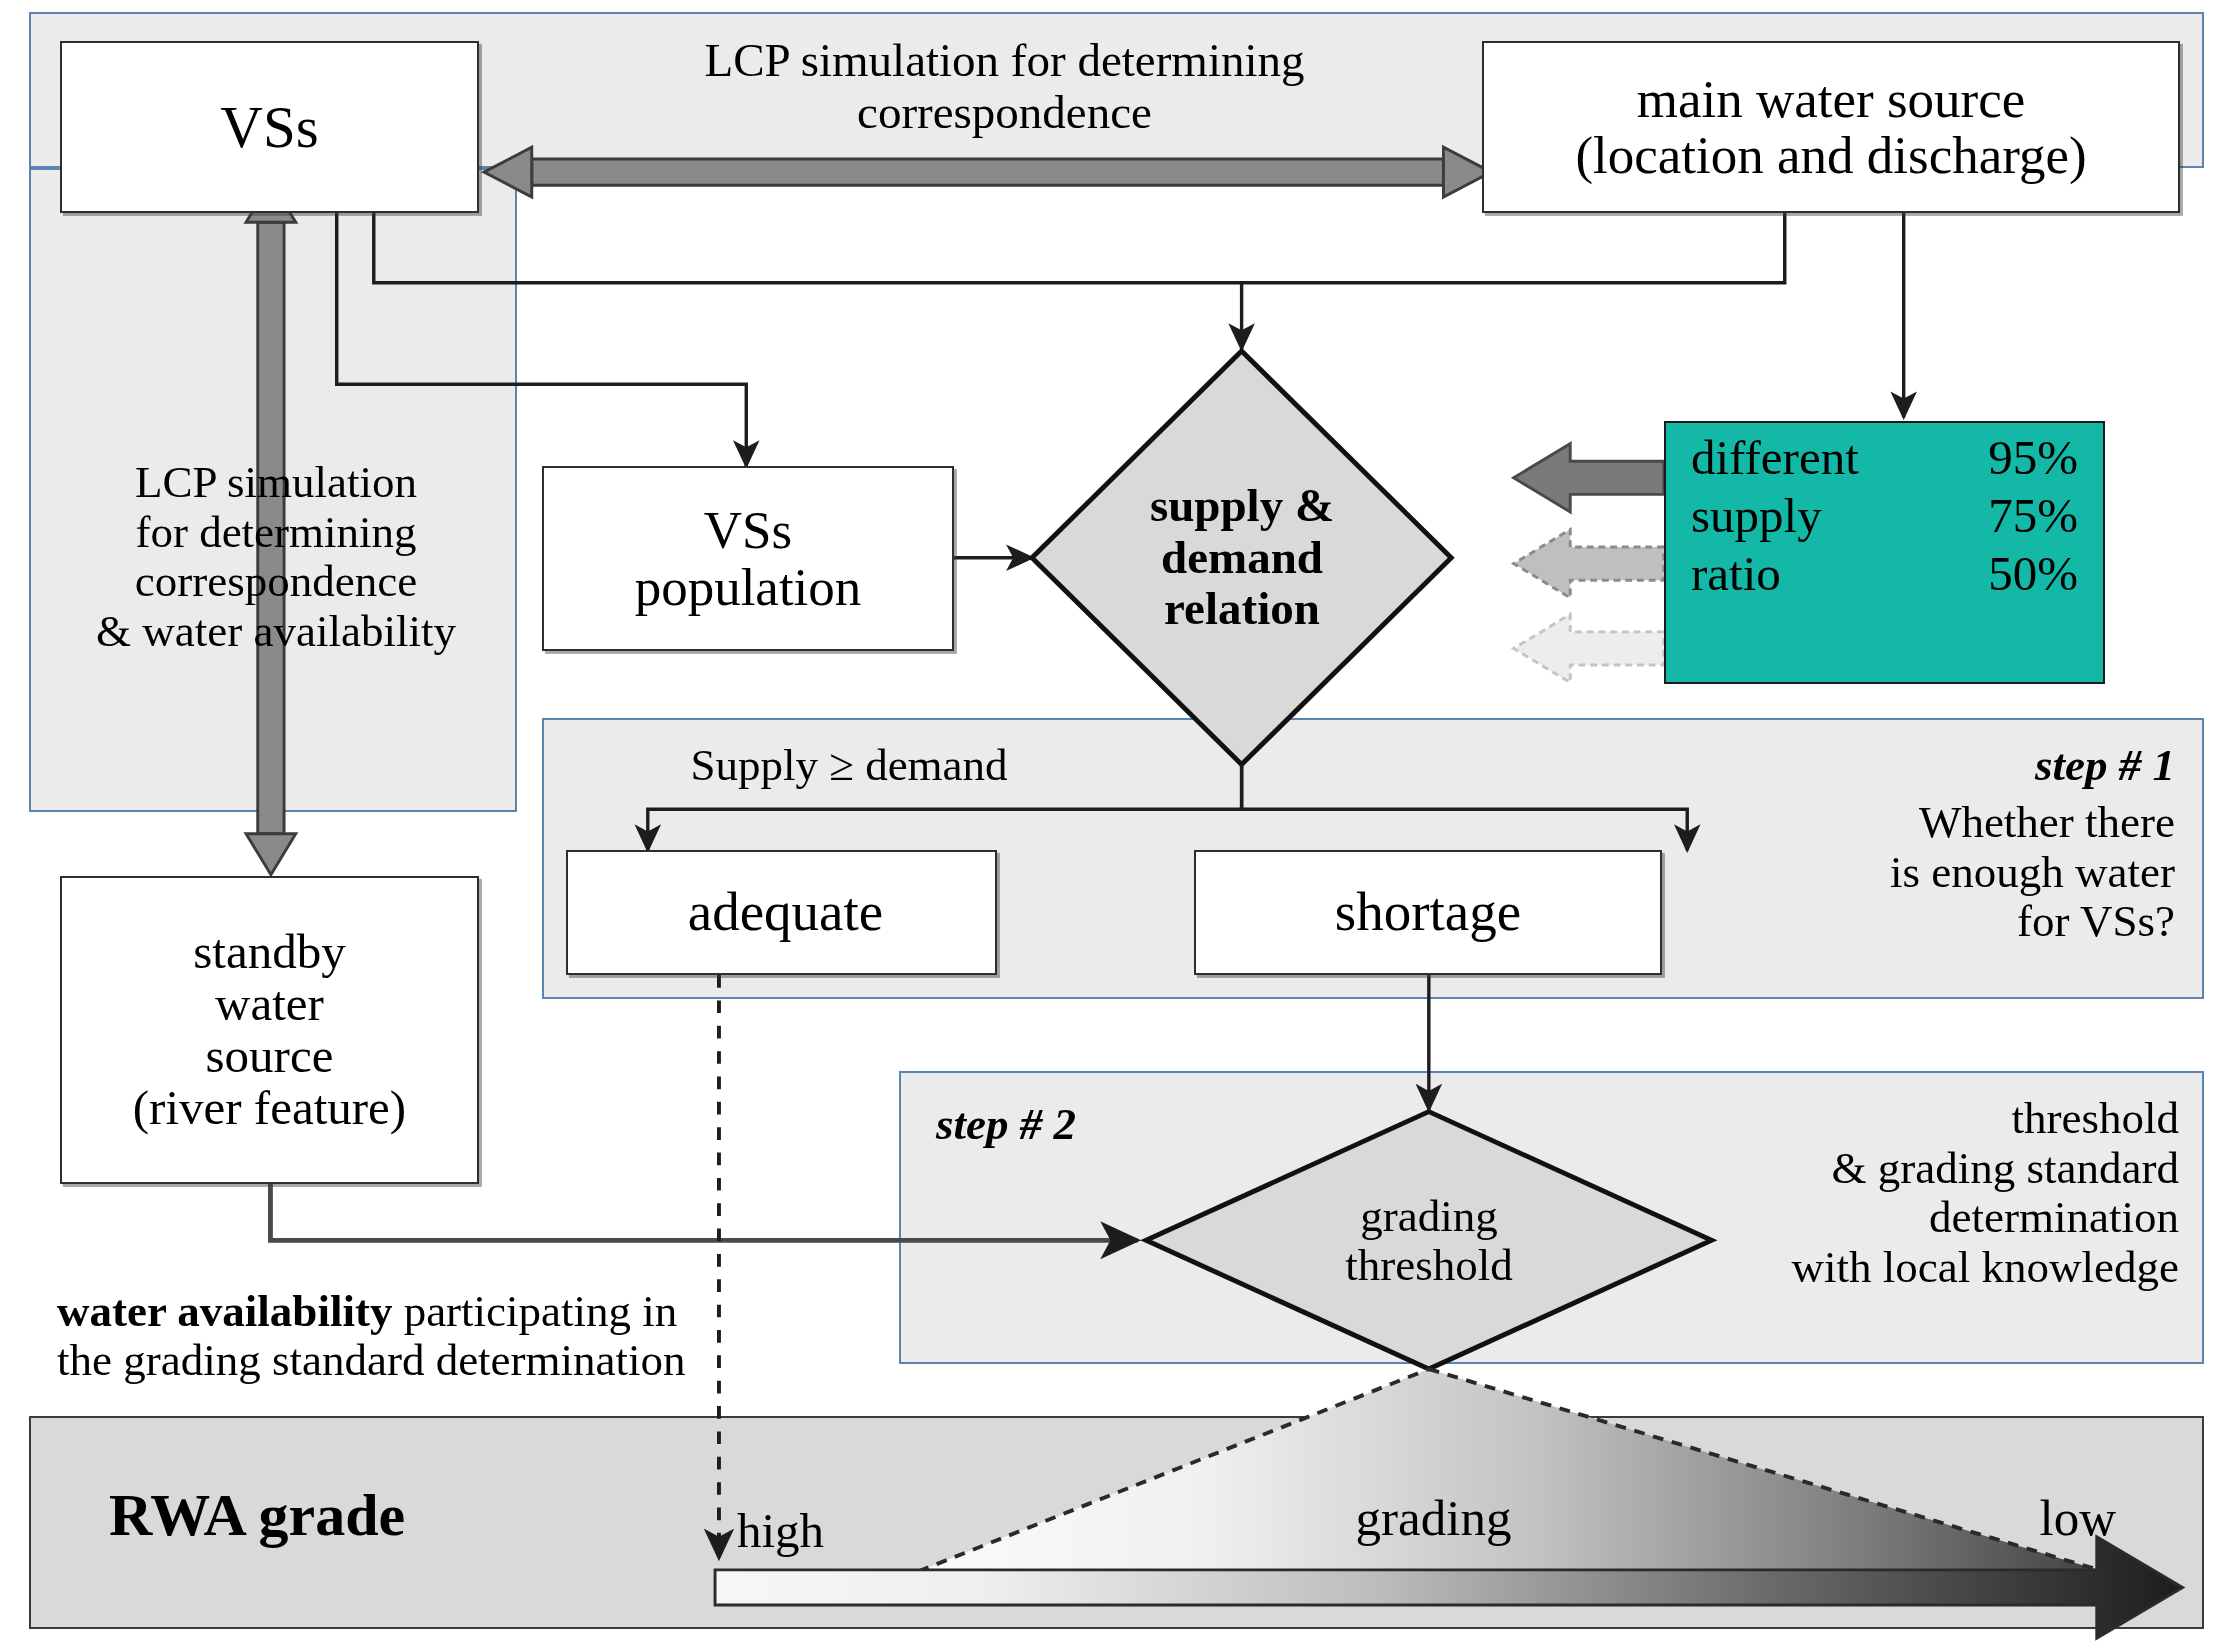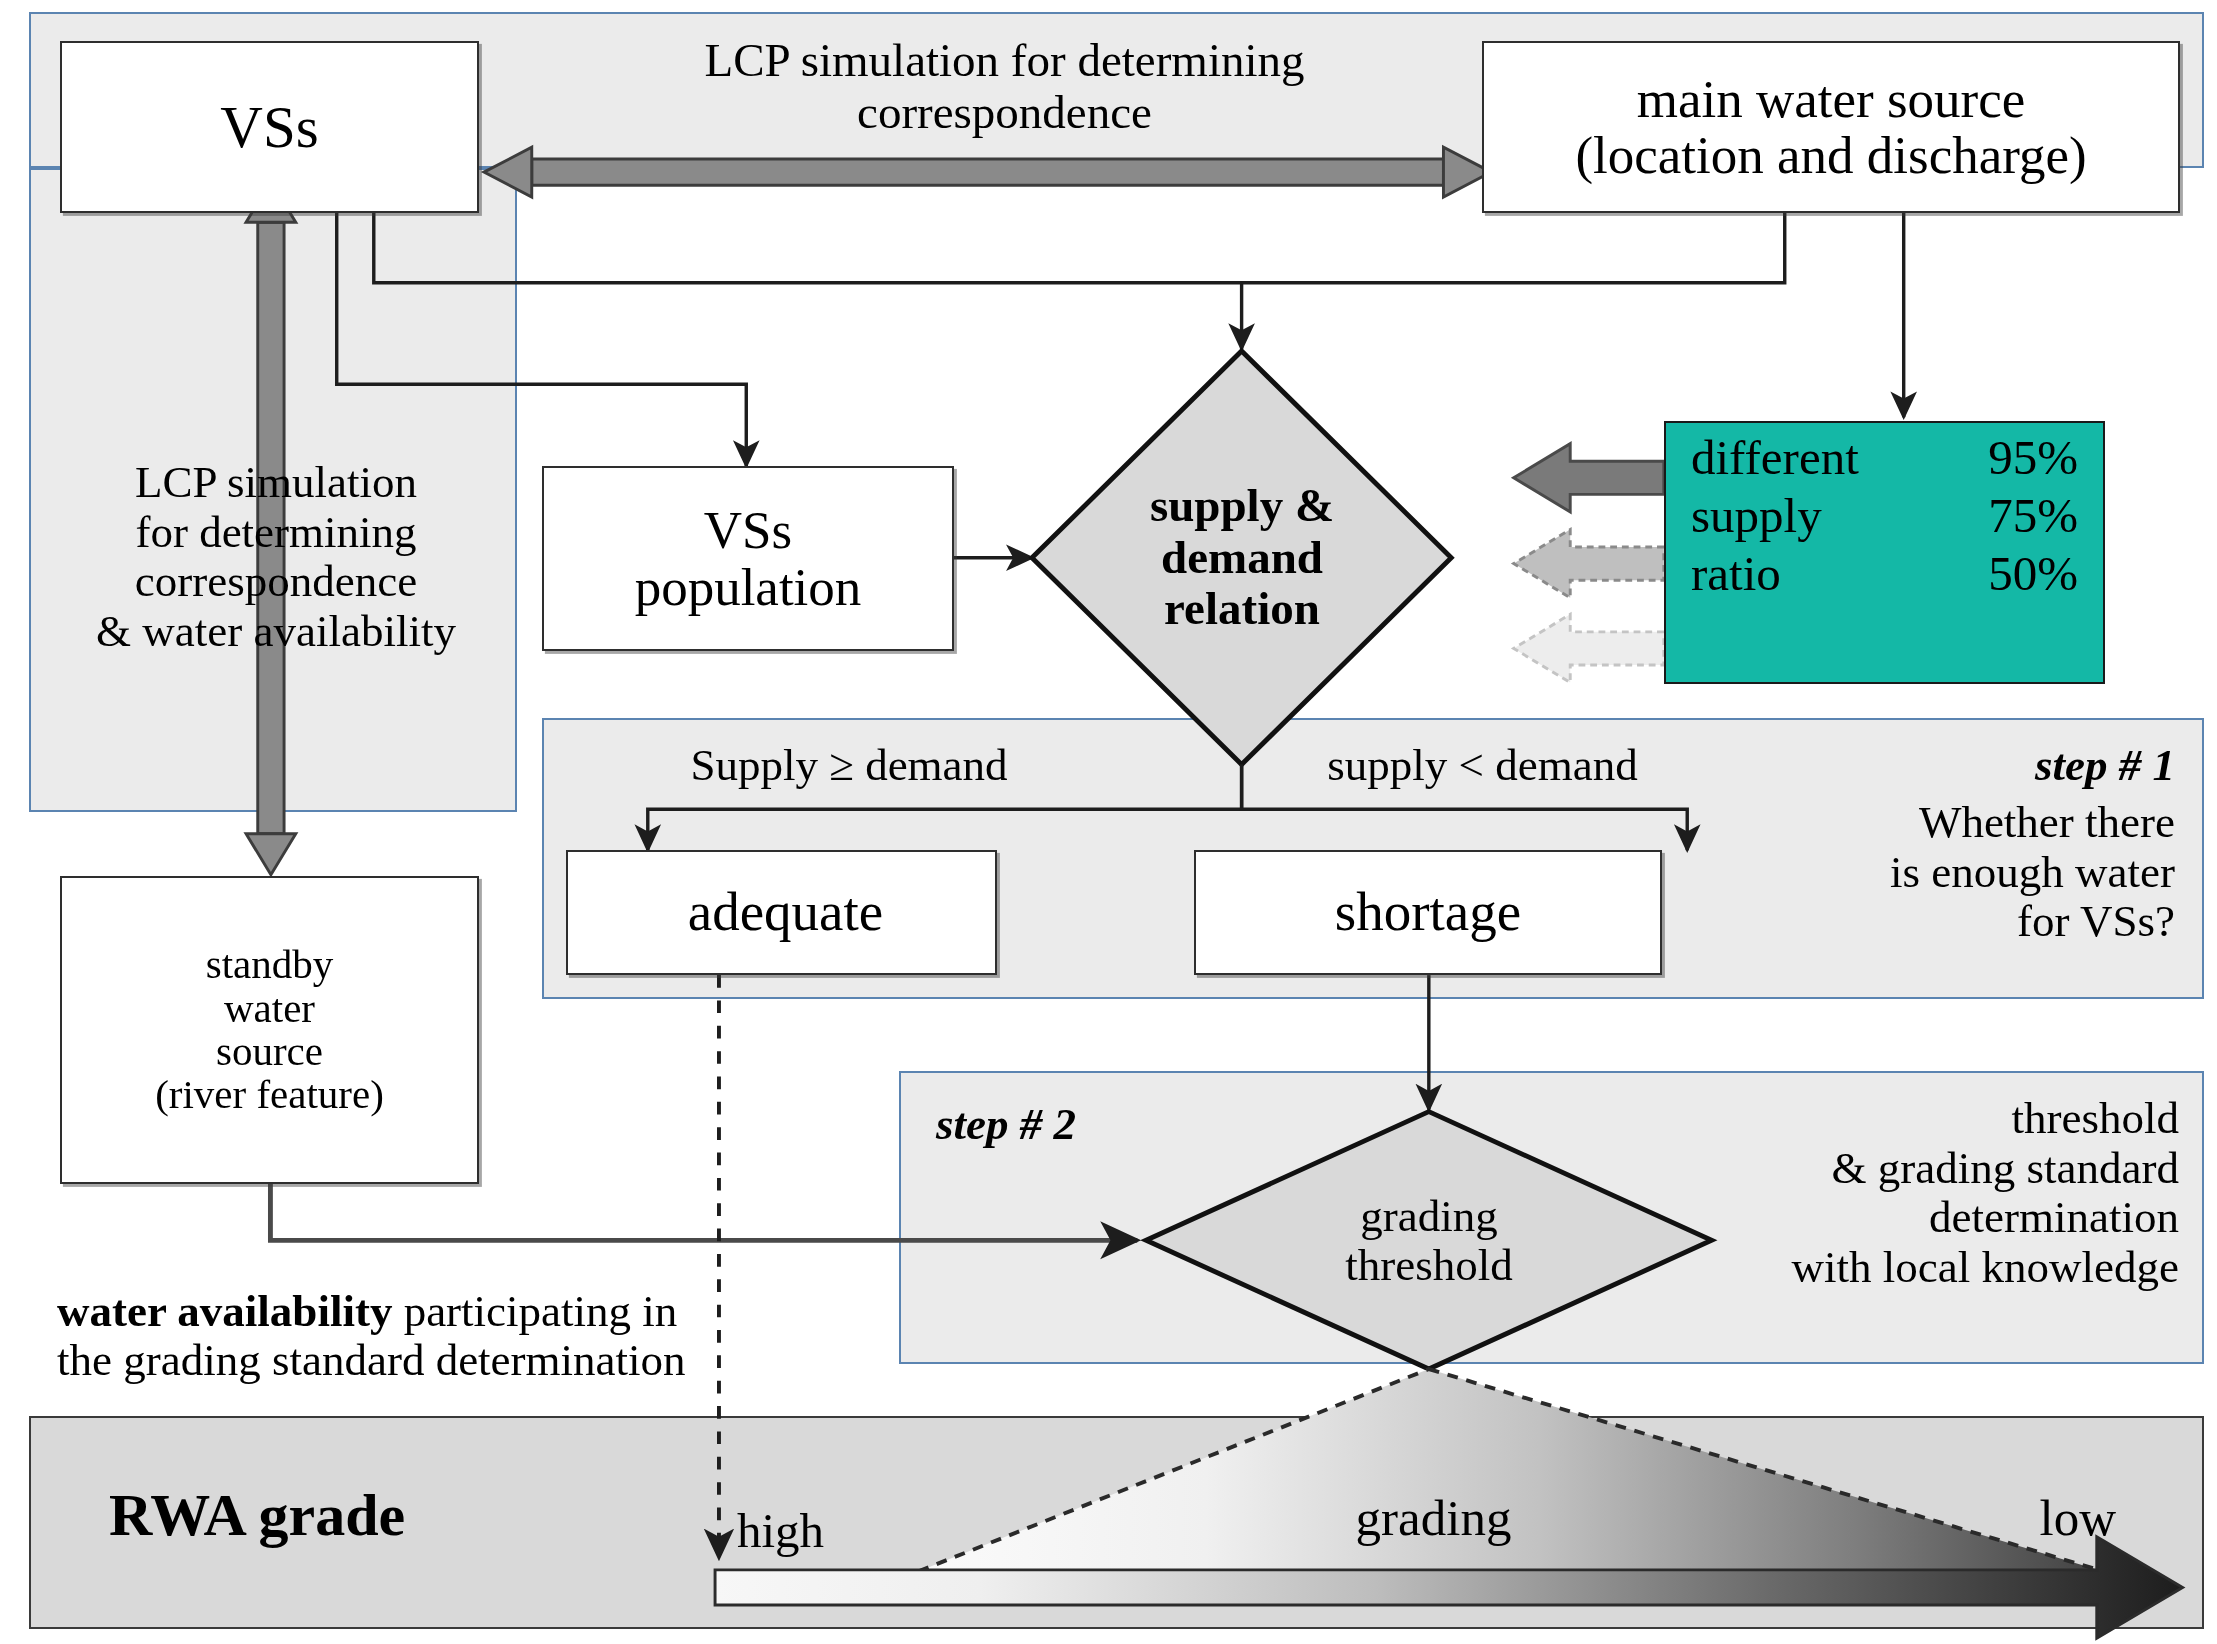--- a/index.html
+++ b/index.html
@@ -130,21 +130,21 @@
   <div class="node" style="left:1482px;top:41px;width:698px;height:172px;font-size:53px;">
     <span style="white-space:pre-line;">main water source
 (location and discharge)</span>
   </div>
 
   <div class="node" style="left:542px;top:466px;width:412px;height:185px;font-size:53px;">
     <span style="white-space:pre-line;">VSs
 population</span>
   </div>
 
-  <div class="node" style="left:60px;top:876px;width:419px;height:308px;font-size:41px;align-items:center;">
+  <div class="node" style="left:60px;top:876px;width:419px;height:308px;font-size:49px;align-items:center;">
     <span style="white-space:pre-line;">standby
 water
 source
 (river feature)</span>
   </div>
 
   <div class="node" style="left:566px;top:850px;width:431px;height:125px;font-size:55px;padding-left:8px;">
     <span>adequate</span>
   </div>
 
@@ -181,21 +181,20 @@
   <div class="txt" style="left:546px;top:35px;width:917px;font-size:47px;">LCP simulation for determining
 correspondence</div>
 
   <div class="txt" style="left:47px;top:458px;width:458px;font-size:45px;">LCP simulation
 for determining
 correspondence
 &amp; water availability</div>
 
   <div class="txt" style="left:605px;top:741px;width:488px;font-size:45px;">Supply ≥ demand</div>
 
-  <div class="txt" style="left:1258px;top:741px;width:449px;font-size:45px;">supply &lt; demand</div>
 
   <div class="txt right bolditalic" style="left:1736px;top:741px;width:439px;font-size:45px;">step # 1</div>
 
   <div class="txt right" style="left:1687px;top:798px;width:488px;font-size:45px;">Whether there
 is enough water
 for VSs?</div>
 
   <div class="txt left bolditalic" style="left:936px;top:1100px;width:390px;font-size:45px;">step # 2</div>
 
   <div class="txt right" style="left:1658px;top:1094px;width:521px;font-size:45px;">threshold

